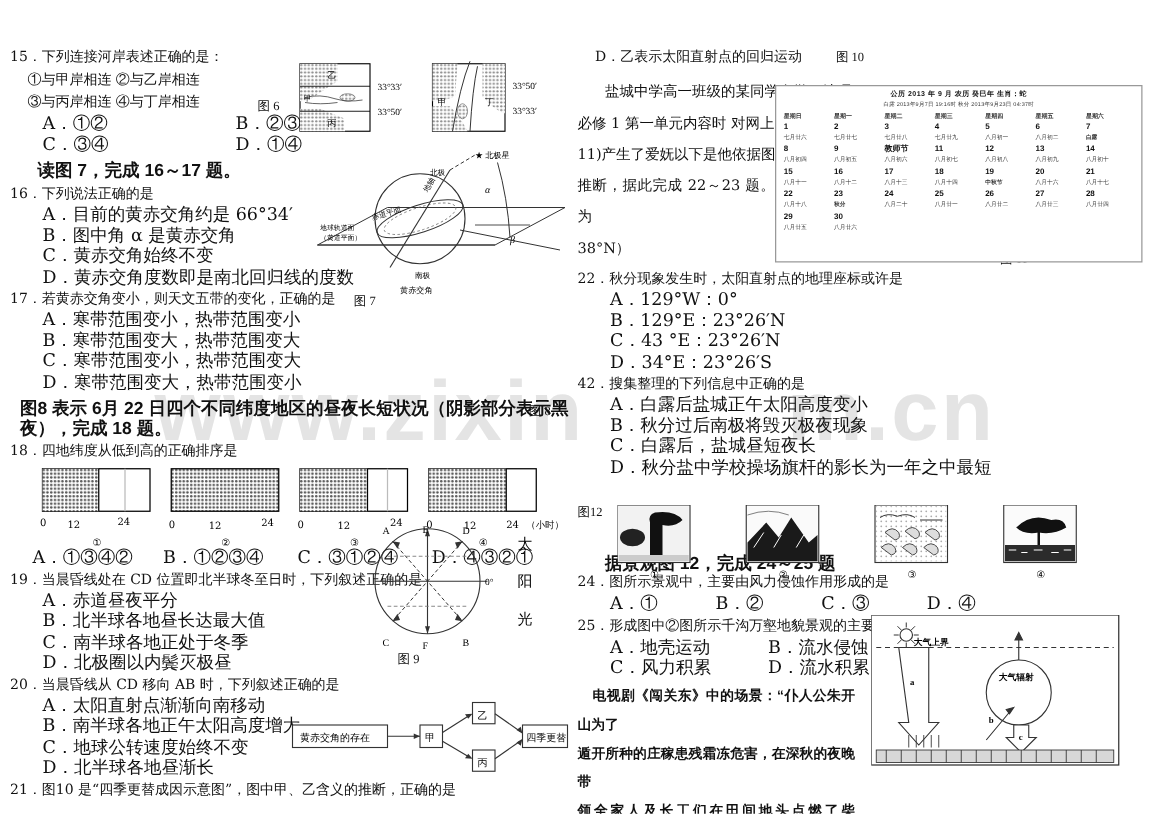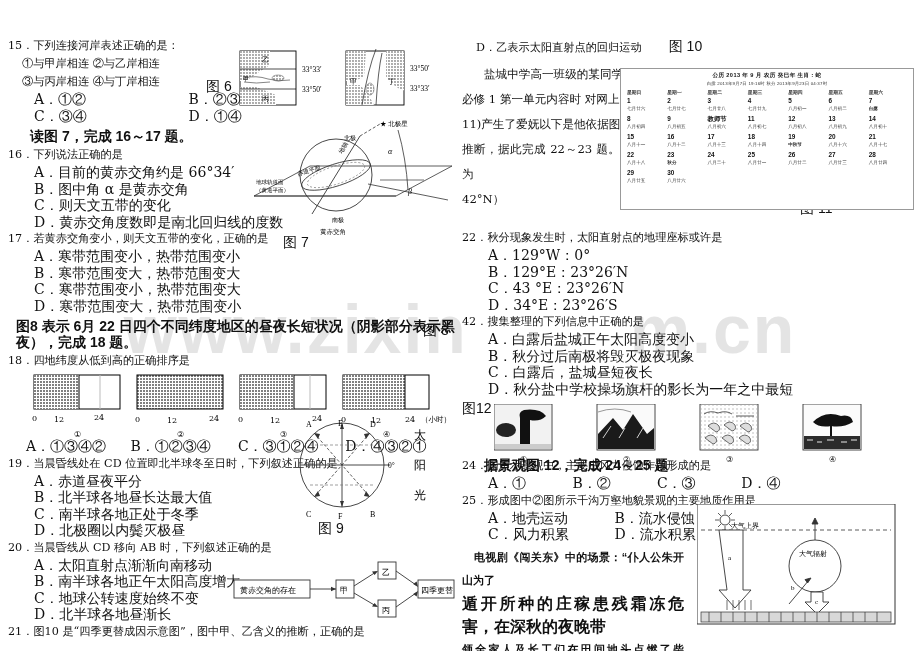--- a/index.html
+++ b/index.html
@@ -26,21 +26,21 @@
   .colR{left:462px;}
 
   .q{margin:0 0 2px 0;font-size:11.2px;line-height:16px;}
   .opt{font-size:14px;line-height:15.5px;margin:0 0 1px 0;padding-left:26px;}
   .opt2{display:inline-block;width:150px;}
   .lead{font-size:14px;line-height:16px;font-weight:bold;
         font-family:"Liberation Sans",sans-serif;margin:4px 0 3px 0;padding-left:22px;}
   .indent{padding-left:14px;}
   .para{font-size:11.6px;line-height:25px;margin:0;text-align:justify;}
 
-  .figlabel{font-size:14px;font-family:Liberation Sans, sans-serif;}
+  .figlabel{font-size:10px;font-family:Liberation Serif, serif;}
 
   
   .fig{position:absolute;z-index:3;}
 
   svg{display:block;}
 
   .calendar{
     position:absolute;left:620px;top:68px;width:292px;height:140px;
     border:1px solid #999;background:#fff;z-index:4;
     font-family:"Liberation Sans",sans-serif;overflow:hidden;
@@ -77,21 +77,21 @@
     <div class="opt">
       <span class="opt2">C．③④</span>
       <span>D．①④</span>
     </div>
 
     <div class="lead">读图 7，完成 16～17 题。</div>
 
     <div class="q">16．下列说法正确的是</div>
     <div class="opt">A．目前的黄赤交角约是 66°34′</div>
     <div class="opt">B．图中角 α 是黄赤交角</div>
-    <div class="opt">C．则天文五带的变化</div>
+    <div class="opt">C．黄赤交角始终不变</div>
     <div class="opt">D．黄赤交角度数即是南北回归线的度数</div>
 
     <div class="q">17．若黄赤交角变小，则天文五带的变化，正确的是</div>
     <div class="opt">A．寒带范围变小，热带范围变小</div>
     <div class="opt">B．寒带范围变大，热带范围变大</div>
     <div class="opt">C．寒带范围变小，热带范围变大</div>
     <div class="opt">D．寒带范围变大，热带范围变小</div>
 
     <div class="lead" style="padding-left:8px">图8 表示 6月 22 日四个不同纬度地区的昼夜长短状况（阴影部分表示黑夜），完成 18 题。</div>
 
@@ -178,24 +178,24 @@
       <span>D．乙表示太阳直射点的回归运动</span>
       <span style="display:inline-block;width:20px"></span>
       <span class="figlabel">图 10</span>
     </div>
 
     <div style="width:230px;margin-top:6px;">
       <div class="para" style="text-indent:22px">盐城中学高一班级的某同学在学习地理</div>
       <div class="para">必修 1 第一单元内容时 对网上一页日历(图</div>
       <div class="para">11)产生了爱妩以下是他依据图示信息作出的</div>
       <div class="para">推断，据此完成 22～23 题。（盐城纬度约为</div>
-      <div class="para">42°N）</div>
-    </div>
-
-    <div class="q" style="margin-top:18px">22．秋分现象发生时，太阳直射点的地理座标或许是</div>
+      <div class="para">38°N）</div>
+    </div>
+
+    <div class="q" style="margin-top:4px">22．秋分现象发生时，太阳直射点的地理座标或许是</div>
     <div class="opt">A．129°W：0°</div>
     <div class="opt">B．129°E：23°26′N</div>
     <div class="opt">C．43 °E：23°26′N</div>
     <div class="opt">D．34°E：23°26′S</div>
 
     <div class="q">42．搜集整理的下列信息中正确的是</div>
     <div class="opt">A．白露后盐城正午太阳高度变小</div>
     <div class="opt">B．秋分过后南极将毁灭极夜现象</div>
     <div class="opt">C．白露后，盐城昼短夜长</div>
     <div class="opt">D．秋分盐中学校操场旗杆的影长为一年之中最短</div>
@@ -513,27 +513,27 @@
       <span style="display:inline-block;width:122px">A．地壳运动</span>
       <span>B．流水侵蚀</span>
     </div>
     <div class="opt">
       <span style="display:inline-block;width:122px">C．风力积累</span>
       <span>D．流水积累</span>
     </div>
 
     <div style="width:222px;margin-top:3px;font-weight:bold;font-family:'Liberation Sans',sans-serif;">
       <div class="para" style="text-indent:12px;font-size:11px;line-height:23px">电视剧《闯关东》中的场景：“仆人公朱开山为了</div>
-      <div class="para" style="font-size:16px;line-height:23px">遁开所种的庄稼患残霜冻危害，在深秋的夜晚带</div>
+      <div class="para" style="font-size:11px;line-height:23px">遁开所种的庄稼患残霜冻危害，在深秋的夜晚带</div>
       <div class="para" style="font-size:11px;line-height:23px">领全家人及长工们在田间地头点燃了柴草……”</div>
 
     </div>
   </div>
 
-  <div class="fig" style="left:697px;top:504px;">
+  <div class="fig" style="left:697px;top:492px;font-weight:bold;">
     <svg width="200" height="130" viewBox="0 0 200 130">
       <rect x="0" y="0" width="198" height="120" fill="#fff" stroke="#333" stroke-width="1"></rect>
 
       <g transform="translate(28,16)">
         <circle cx="0" cy="0" r="5" fill="none" stroke="#333" stroke-width="0.9"></circle>
         <g stroke="#333" stroke-width="0.8">
           <line x1="0" y1="-10" x2="0" y2="-6"></line>
             <line x1="0" y1="6" x2="0" y2="10"></line>
           <line x1="-10" y1="0" x2="-6" y2="0"></line>
             <line x1="6" y1="0" x2="10" y2="0"></line>

